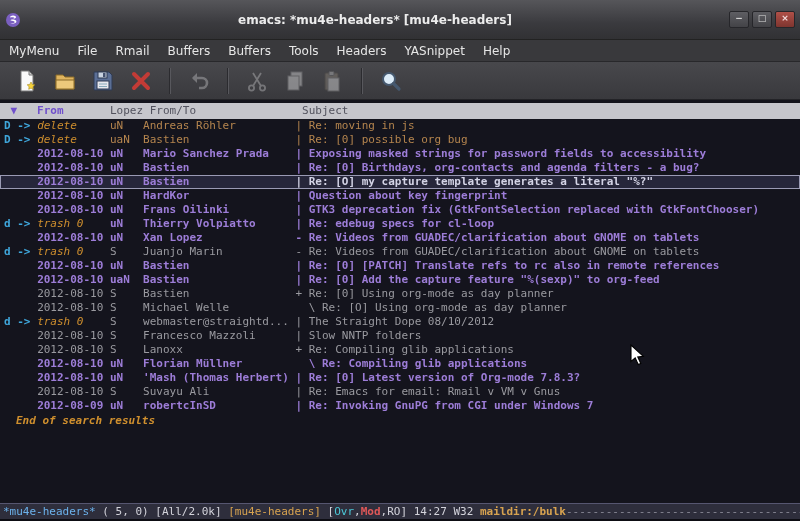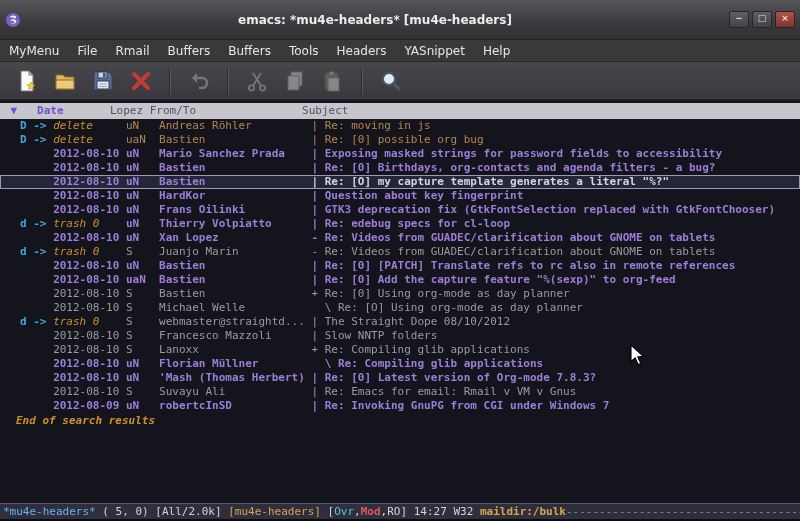--- a/index.html
+++ b/index.html
@@ -30,21 +30,21 @@
   .tool-sep{width:0;height:26px;margin:0 9px;border-left:1px solid #2b2b2f;border-right:1px solid #58585d;}
 
   
   .emacs-body{height:403px;background:#14141d;overflow:hidden;}
   .spacer{height:3px;}
   .header-line{height:16px;background:#c6c6cc;font:11px/16px "DejaVu Sans Mono","Liberation Mono",monospace;
                white-space:pre;color:#52525e;padding-left:4px;box-sizing:border-box;}
   .hl-accent{color:#7050cc;font-weight:bold;}
 
   .rows{font:11px/14px "DejaVu Sans Mono","Liberation Mono",monospace;white-space:pre;}
-  .row{height:14px;padding-left:20px;box-sizing:border-box;}
+  .row{height:14px;padding-left:4px;box-sizing:border-box;}
   .row.current{background:#26263a;outline:1px solid #9a9ab4;outline-offset:-1px;}
   .row.current .subj{color:#d4d4e6;}
   .mk{color:#3fa7dc;font-weight:bold;}
   .markword{color:#cf8f2e;font-style:italic;}
   .face-deleted{color:#b5854e;}
   .face-unread{color:#9d7dd8;font-weight:bold;}
   .face-read{color:#9a9aa0;}
 
   .eof{font:italic bold 11px/14px "DejaVu Sans Mono","Liberation Mono",monospace;
        color:#cf8f2e;padding-left:16px;margin-top:1px;}
@@ -155,21 +155,21 @@
     <div class="tool-btn">
       <svg width="24" height="24" viewBox="0 0 24 24">
         <circle cx="10" cy="10" r="6" fill="#dcecf8" stroke="#45586e" stroke-width="2"></circle>
         <line x1="14.5" y1="14.5" x2="20" y2="20" stroke="#45586e" stroke-width="3.2" stroke-linecap="round"></line>
       </svg>
     </div>
   </div>
 
 <div class="emacs-body">
   <div class="spacer"></div>
-  <div class="header-line"><span class="hl-accent"> ▼   Date      </span><span> Lopez</span><span> From/To               </span><span> Subject</span></div>
+  <div class="header-line"><span class="hl-accent"> ▼   From      </span><span> Lopez</span><span> From/To               </span><span> Subject</span></div>
   <div class="rows"><div class="row"><span class="mk">D -&gt; </span><span class="markword">delete    </span><span class="face-deleted"> uN   Andreas Röhler         </span><span class="subj face-deleted">| Re: moving in js</span></div><div class="row"><span class="mk">D -&gt; </span><span class="markword">delete    </span><span class="face-deleted"> uaN  Bastien                </span><span class="subj face-deleted">| Re: [0] possible org bug</span></div><div class="row"><span>     </span><span class="face-unread">2012-08-10</span><span class="face-unread"> uN   Mario Sanchez Prada    </span><span class="subj face-unread">| Exposing masked strings for password fields to accessibility</span></div><div class="row"><span>     </span><span class="face-unread">2012-08-10</span><span class="face-unread"> uN   Bastien                </span><span class="subj face-unread">| Re: [0] Birthdays, org-contacts and agenda filters - a bug?</span></div><div class="row current"><span>     </span><span class="face-unread">2012-08-10</span><span class="face-unread"> uN   Bastien                </span><span class="subj face-unread">| Re: [O] my capture template generates a literal "%?"</span></div><div class="row"><span>     </span><span class="face-unread">2012-08-10</span><span class="face-unread"> uN   HardKor                </span><span class="subj face-unread">| Question about key fingerprint</span></div><div class="row"><span>     </span><span class="face-unread">2012-08-10</span><span class="face-unread"> uN   Frans Oilinki          </span><span class="subj face-unread">| GTK3 deprecation fix (GtkFontSelection replaced with GtkFontChooser)</span></div><div class="row"><span class="mk">d -&gt; </span><span class="markword">trash 0   </span><span class="face-unread"> uN   Thierry Volpiatto      </span><span class="subj face-unread">| Re: edebug specs for cl-loop</span></div><div class="row"><span>     </span><span class="face-unread">2012-08-10</span><span class="face-unread"> uN   Xan Lopez              </span><span class="subj face-unread">- Re: Videos from GUADEC/clarification about GNOME on tablets</span></div><div class="row"><span class="mk">d -&gt; </span><span class="markword">trash 0   </span><span class="face-read"> S    Juanjo Marin           </span><span class="subj face-read">- Re: Videos from GUADEC/clarification about GNOME on tablets</span></div><div class="row"><span>     </span><span class="face-unread">2012-08-10</span><span class="face-unread"> uN   Bastien                </span><span class="subj face-unread">| Re: [0] [PATCH] Translate refs to rc also in remote references</span></div><div class="row"><span>     </span><span class="face-unread">2012-08-10</span><span class="face-unread"> uaN  Bastien                </span><span class="subj face-unread">| Re: [0] Add the capture feature "%(sexp)" to org-feed</span></div><div class="row"><span>     </span><span class="face-read">2012-08-10</span><span class="face-read"> S    Bastien                </span><span class="subj face-read">+ Re: [0] Using org-mode as day planner</span></div><div class="row"><span>     </span><span class="face-read">2012-08-10</span><span class="face-read"> S    Michael Welle          </span><span class="subj face-read">  \ Re: [O] Using org-mode as day planner</span></div><div class="row"><span class="mk">d -&gt; </span><span class="markword">trash 0   </span><span class="face-read"> S    webmaster@straightd... </span><span class="subj face-read">| The Straight Dope 08/10/2012</span></div><div class="row"><span>     </span><span class="face-read">2012-08-10</span><span class="face-read"> S    Francesco Mazzoli      </span><span class="subj face-read">| Slow NNTP folders</span></div><div class="row"><span>     </span><span class="face-read">2012-08-10</span><span class="face-read"> S    Lanoxx                 </span><span class="subj face-read">+ Re: Compiling glib applications</span></div><div class="row"><span>     </span><span class="face-unread">2012-08-10</span><span class="face-unread"> uN   Florian Müllner        </span><span class="subj face-unread">  \ Re: Compiling glib applications</span></div><div class="row"><span>     </span><span class="face-unread">2012-08-10</span><span class="face-unread"> uN   'Mash (Thomas Herbert) </span><span class="subj face-unread">| Re: [0] Latest version of Org-mode 7.8.3?</span></div><div class="row"><span>     </span><span class="face-read">2012-08-10</span><span class="face-read"> S    Suvayu Ali             </span><span class="subj face-read">| Re: Emacs for email: Rmail v VM v Gnus</span></div><div class="row"><span>     </span><span class="face-unread">2012-08-09</span><span class="face-unread"> uN   robertcInSD            </span><span class="subj face-unread">| Re: Invoking GnuPG from CGI under Windows 7</span></div></div>
   <div class="eof">End of search results</div>
 </div>
 
 <div class="modeline"><span class="ml-buffer">*mu4e-headers*</span><span class="ml-plain"> ( 5, 0) </span><span class="ml-plain">[All/2.0k] </span><span class="ml-mode">[mu4e-headers]</span><span class="ml-plain"> [</span><span class="ml-ovr">Ovr</span><span class="ml-plain">,</span><span class="ml-mod">Mod</span><span class="ml-plain">,RO] </span><span class="ml-plain">14:27 W32 </span><span class="ml-dir">maildir:/bulk</span><span class="ml-dash">--------------------------------------</span></div>
 <div class="minibuffer"></div>
 
 <svg class="mouse" width="16" height="24" viewBox="0 0 16 24">
   <path d="M1 1 L1 17.5 L5.2 13.8 L8.2 20.5 L10.8 19.4 L7.8 12.9 L13.3 12.3 Z" fill="#ffffff" stroke="#000000" stroke-width="1.1"></path>
 </svg>

